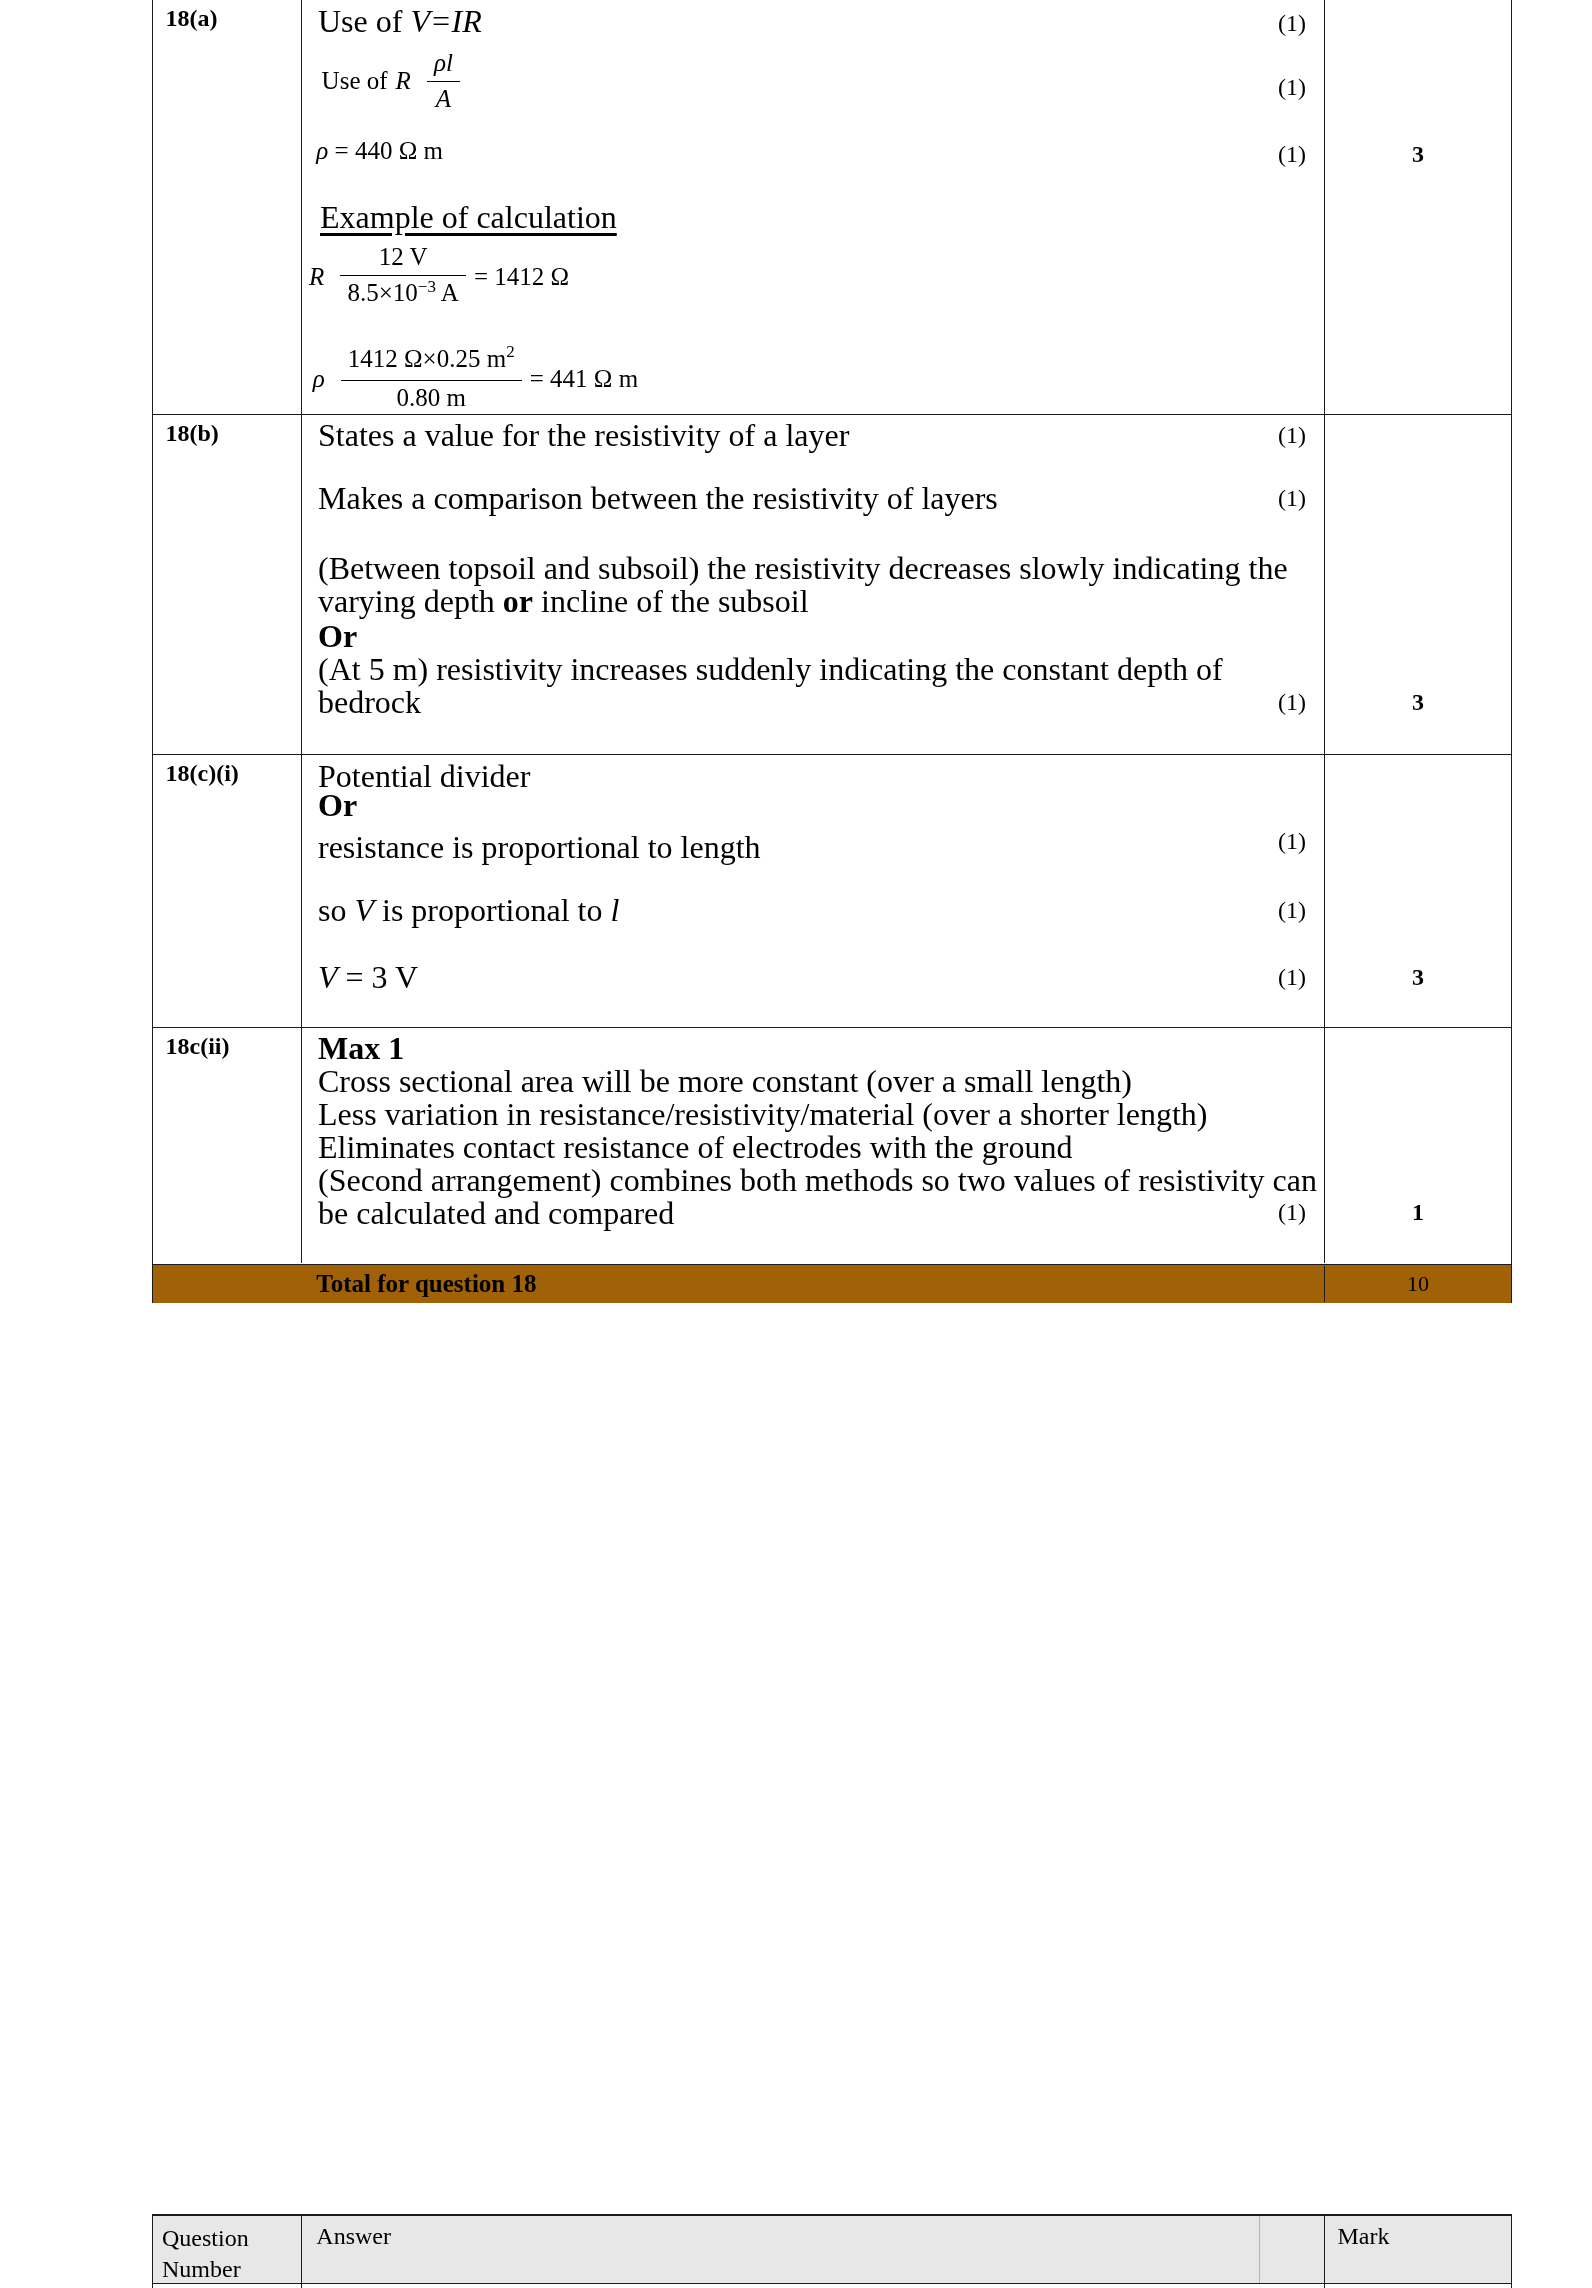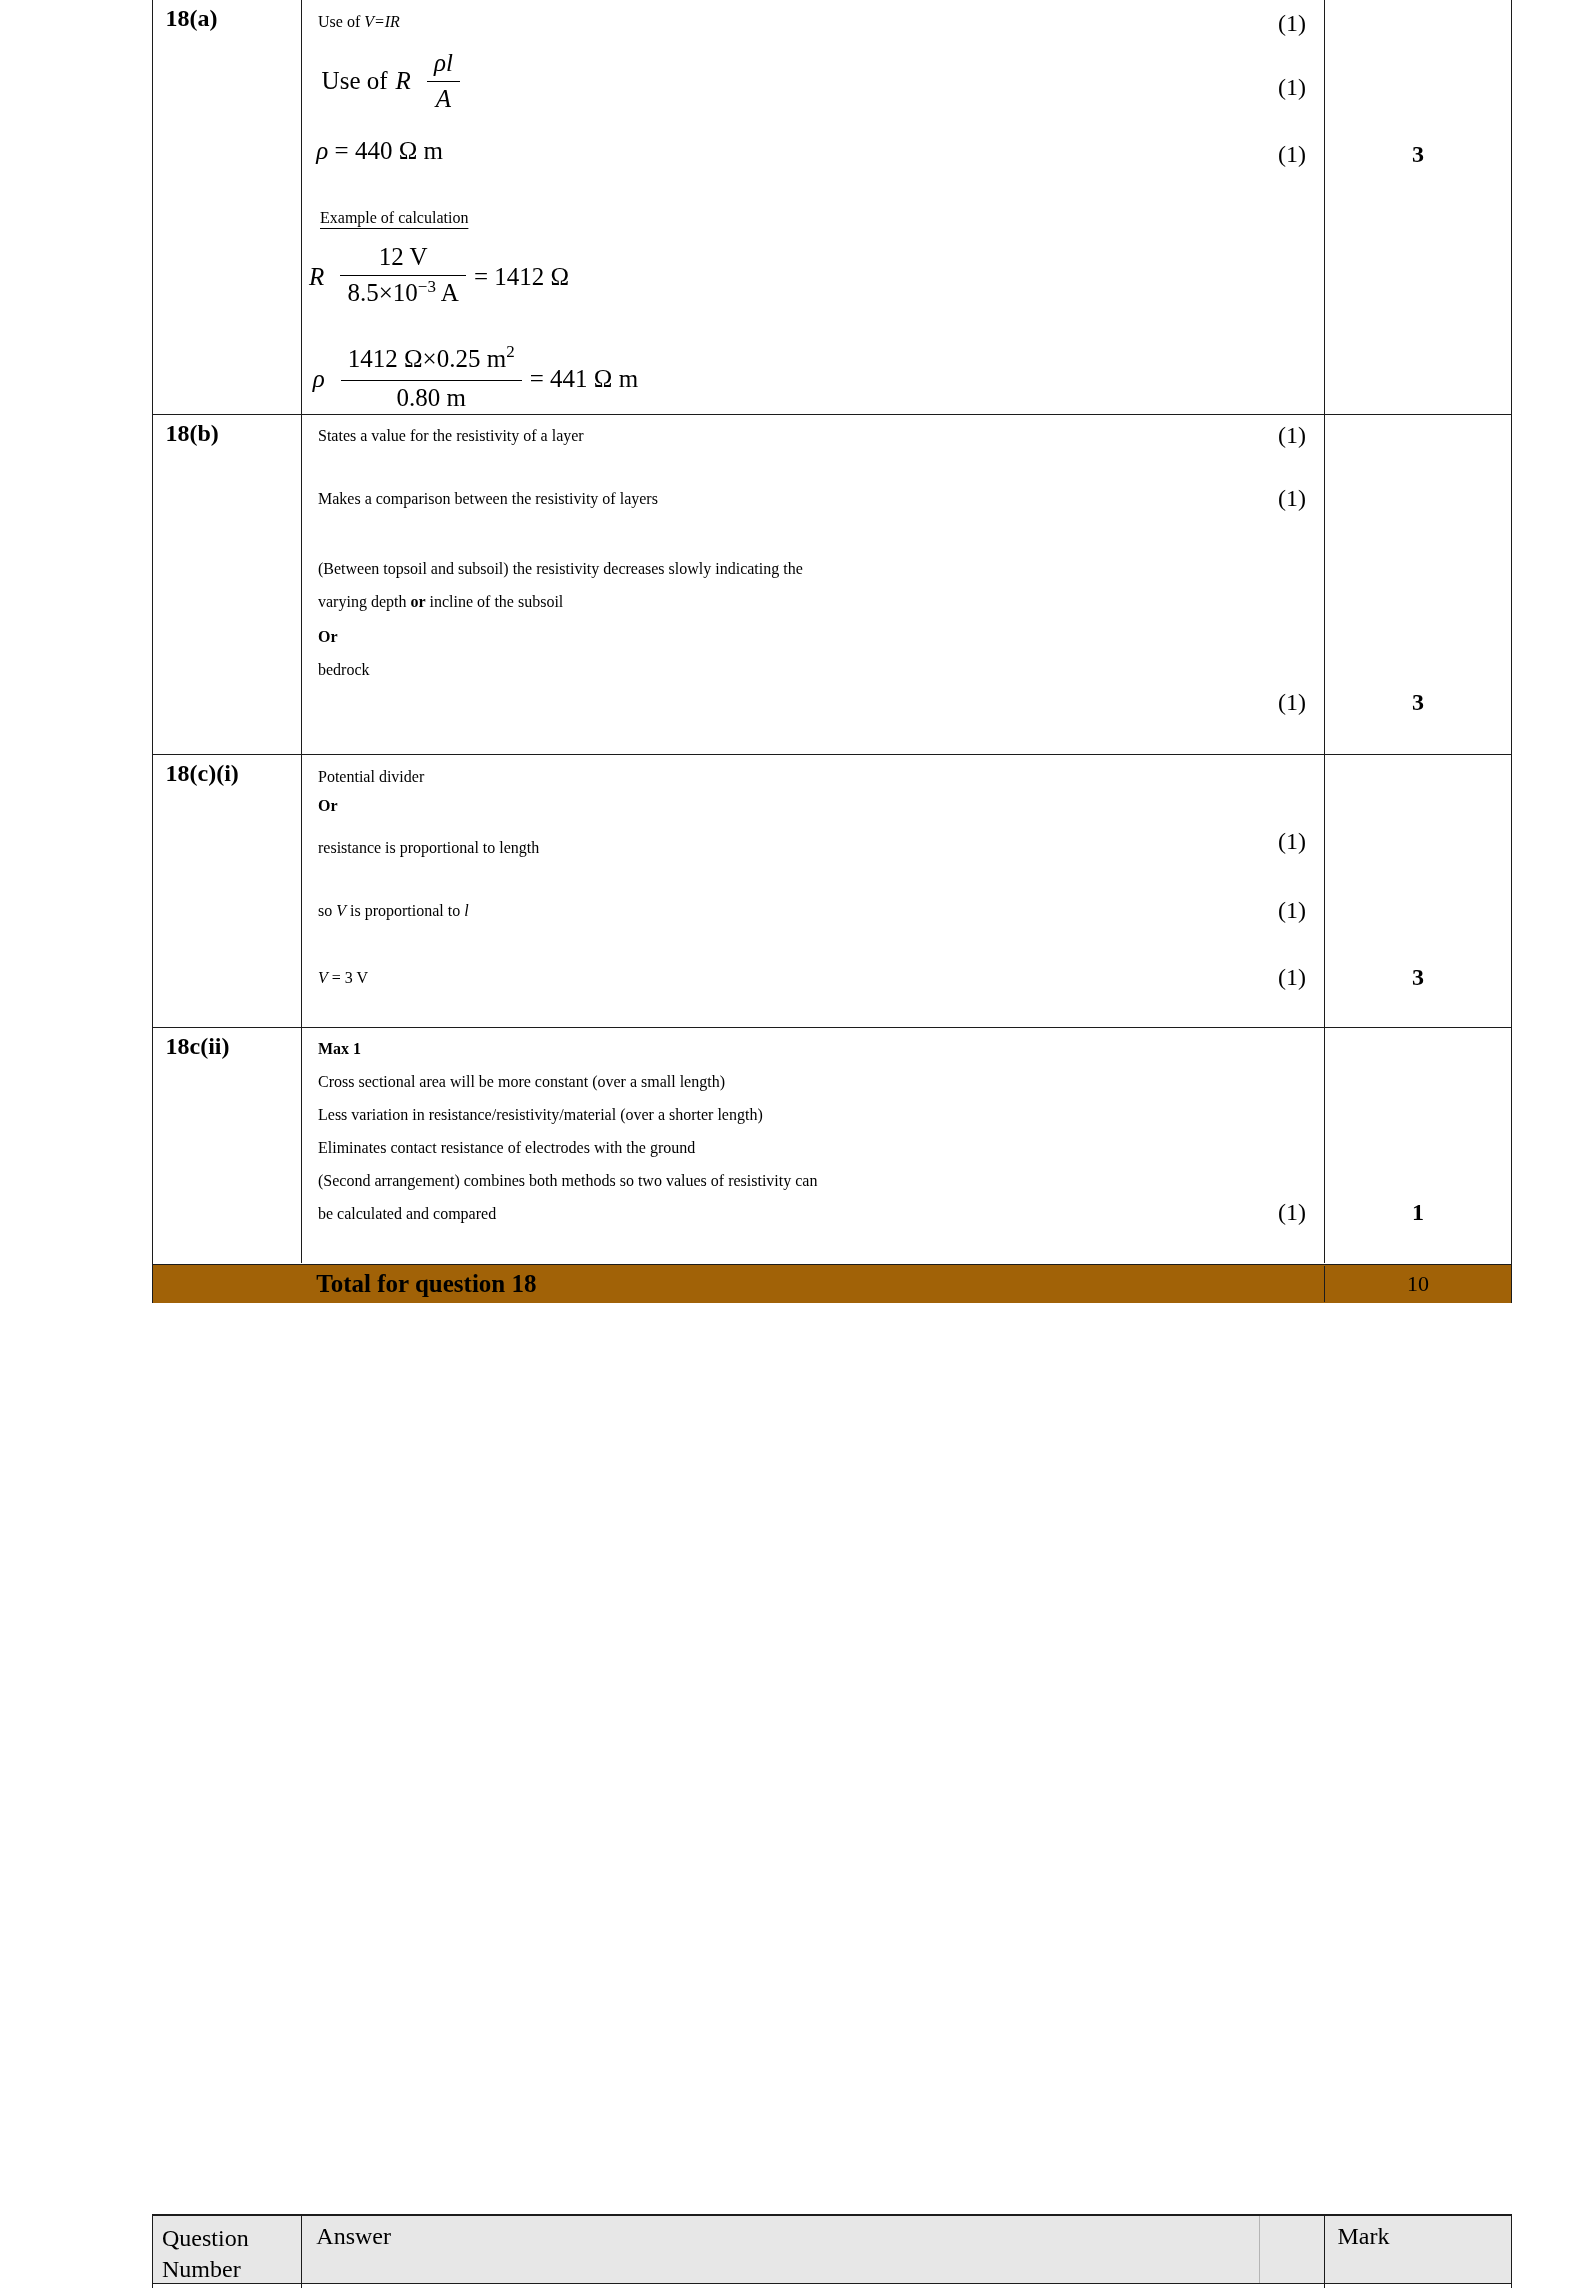--- a/index.html
+++ b/index.html
@@ -39,21 +39,21 @@
   .acell {
     width: 1023px;
     border-right: 1.8px solid #1c1c1c;
     position: relative;
   }
   .mcell { flex: 1; position: relative; }
 
   .t {
     position: absolute;
     left: 16px;
-    font-size: 16px;
+    font-size: 32px;
     line-height: 33px;
     white-space: nowrap;
   }
   .mline { display: block; white-space: nowrap; }
   .mk {
     position: absolute;
     right: 18px;
     font-size: 24px;
     line-height: 33px;
   }
@@ -178,20 +178,21 @@
       <span class="mk" style="top:67px;">(1)</span>
 
       <div class="t" style="top:137px;">
         <span class="mline">(Between topsoil and subsoil) the resistivity decreases slowly indicating the</span>
         <span class="mline"><span>varying depth </span><span class="bold">or</span><span> incline of the subsoil</span></span>
       </div>
 
       <div class="t bold" style="top:205px;">Or</div>
 
       <div class="t" style="top:238px;">
+        <span class="mline">(At 5 m) resistivity increases suddenly indicating the constant depth of</span>
         <span class="mline">bedrock</span>
       </div>
       <span class="mk" style="top:271px;">(1)</span>
     </div>
     <div class="mcell">
       <span class="markval" style="top:271px;">3</span>
     </div>
   </div>
 
   <div class="row" style="top:754px; height:274px;">

